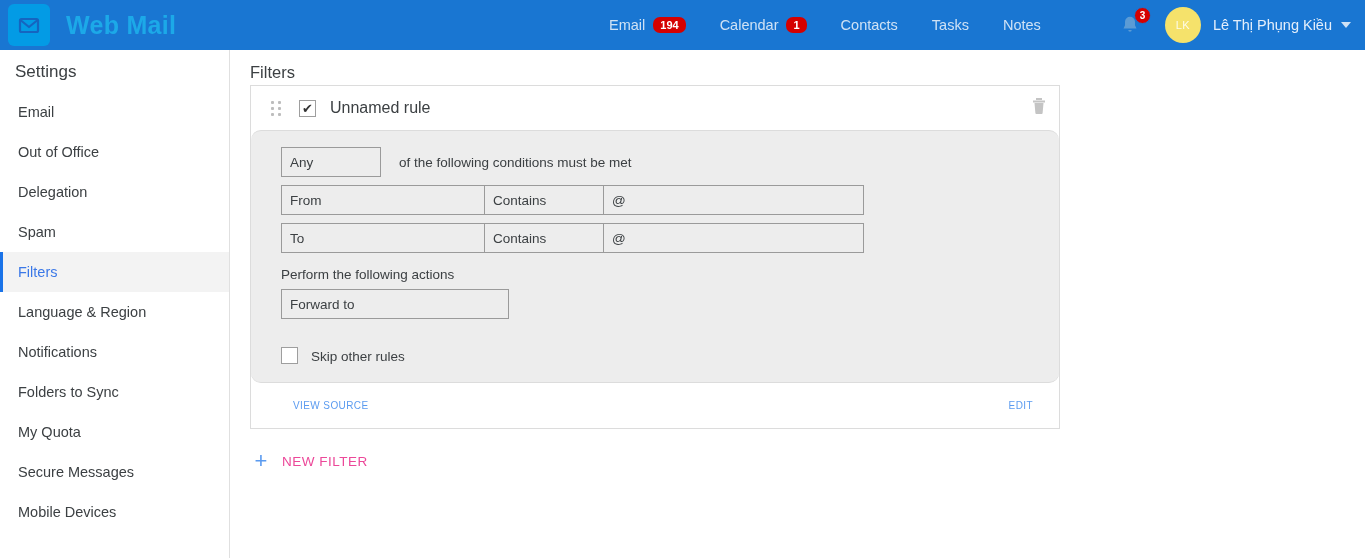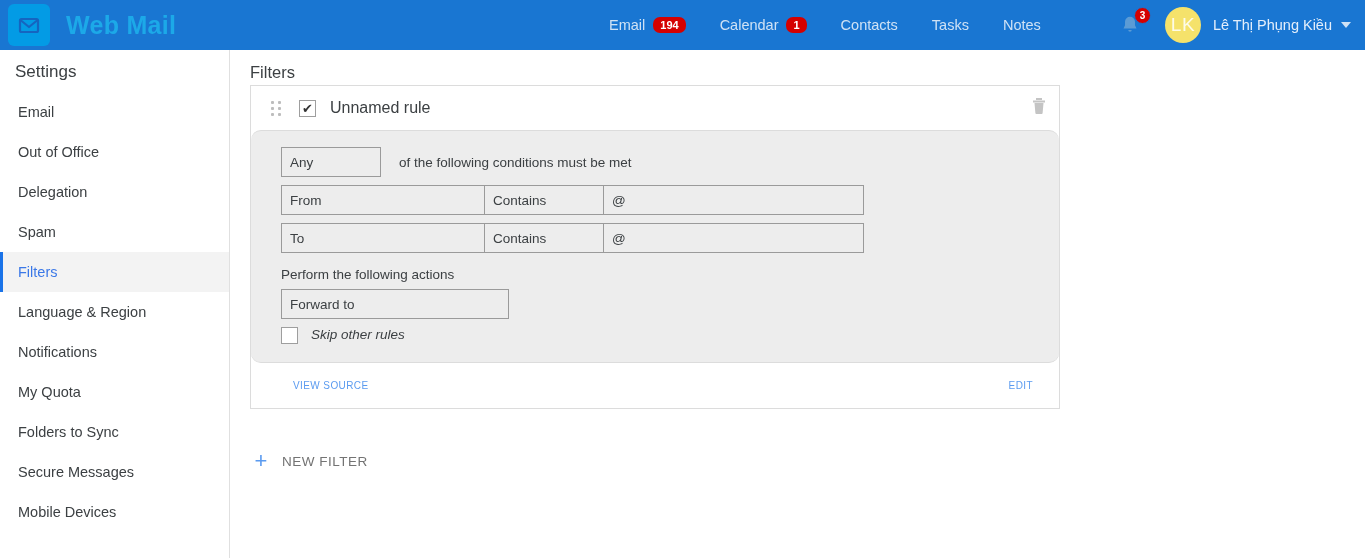--- a/index.html
+++ b/index.html
@@ -59,21 +59,21 @@
     background: #d50000; color: #fff;
     font-size: 10px; font-weight: bold;
     border-radius: 50%; width: 17px; height: 17px;
     display: flex; align-items: center; justify-content: center;
     border: 1.5px solid #1976d2;
   }
   .avatar {
     width: 36px; height: 36px; border-radius: 50%;
     background: #f5e26b; color: #fdfbe8;
     display: flex; align-items: center; justify-content: center;
-    font-size: 19px; letter-spacing: .5px;
+    font-size: 11px; letter-spacing: .5px;
     margin-right: 12px; cursor: pointer;
   }
   .user-name { color: #e3eefb; font-size: 14.5px; cursor: pointer; }
   .caret {
     width: 0; height: 0; margin-left: 9px;
     border-left: 5px solid transparent; border-right: 5px solid transparent;
     border-top: 6px solid #cfe2f5; cursor: pointer;
   }
 
   
@@ -150,21 +150,21 @@
   .fld-val { width: 228px; margin-left: -1px; flex: 1; }
   .cond-row { width: 583px; }
   .section-label { font-size: 13.5px; color: #3c4043; margin: 14px 0 7px 0; }
   .act-row { width: 585px; }
   .fld-act-field { width: 228px; }
   .fld-act-val { width: 357px; margin-left: -1px; }
   .sel-text {
     background: #3b8cf0; color: #ffffff;
     font-size: 13.5px; padding: 0 1px;
   }
-  .skip-row { display: flex; align-items: flex-start; margin-top: 8px; font-style: italic; }
+  .skip-row { display: flex; align-items: flex-end; margin-top: 28px; }
   .skip-label { margin-left: 13px; font-size: 13.5px; color: #3c4043; }
 
   .card-foot {
     height: 45px; display: flex; align-items: center;
     padding: 0 26px 0 42px; background: #fff;
   }
   .link-btn {
     color: #5b9bf0; font-size: 10px; letter-spacing: .4px;
     cursor: pointer; background: none; border: none;
     font-family: "Liberation Sans", sans-serif;
@@ -173,21 +173,21 @@
 
   .new-filter {
     position: absolute; left: 20px; top: 400px;
     display: flex; align-items: center; cursor: pointer;
   }
   .plus-icon {
     color: #5b9bf0; font-size: 22px; line-height: 1;
     width: 22px; text-align: center; font-weight: 300;
   }
   .new-filter-label {
-    color: #737373; font-size: 13.5px; letter-spacing: .5px; margin-left: 10px;
+    color: #ec4899; font-size: 13.5px; letter-spacing: .5px; margin-left: 10px;
   }
 </style>
 </head>
 <body>
 
 <div class="topbar">
   <div class="brand">
     <div class="logo-box">
       <svg width="24" height="24" viewBox="0 0 24 24" aria-hidden="true">
         <rect x="3" y="6" width="18" height="13" rx="1.5" fill="none" stroke="#1565c0" stroke-width="2.2"></rect>
@@ -248,24 +248,24 @@
   <div class="side-item active">
       <span>Filters</span>
     </div>
   <div class="side-item">
       <span>Language &amp; Region</span>
     </div>
   <div class="side-item">
       <span>Notifications</span>
     </div>
   <div class="side-item">
+      <span>Folders to Sync</span>
+    </div>
+  <div class="side-item">
       <span>My Quota</span>
-    </div>
-  <div class="side-item">
-      <span>Folders to Sync</span>
     </div>
   <div class="side-item">
       <span>Secure Messages</span>
     </div>
   <div class="side-item">
       <span>Mobile Devices</span>
     </div>
 </div>
 
 <div class="content">

